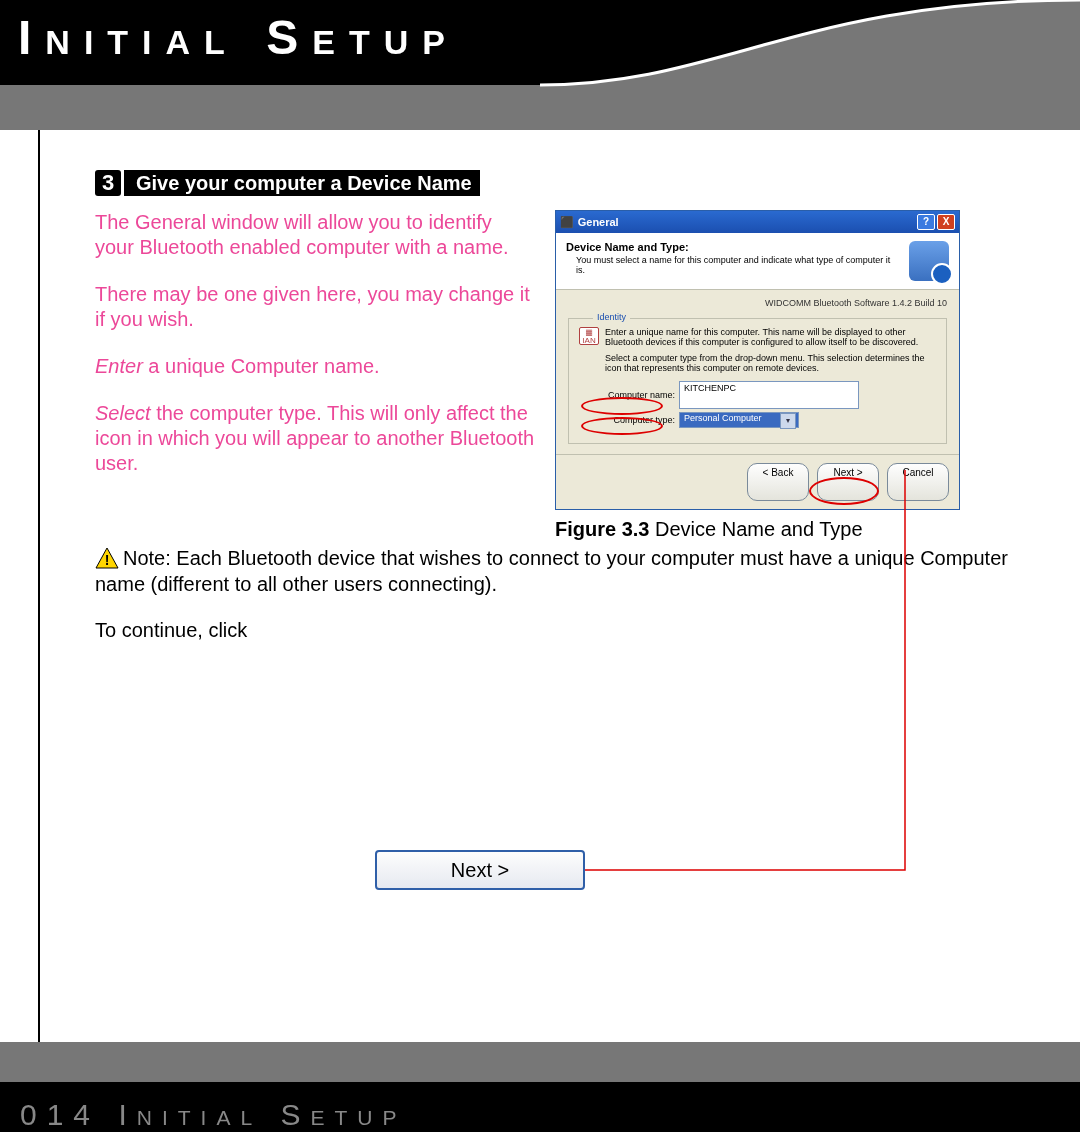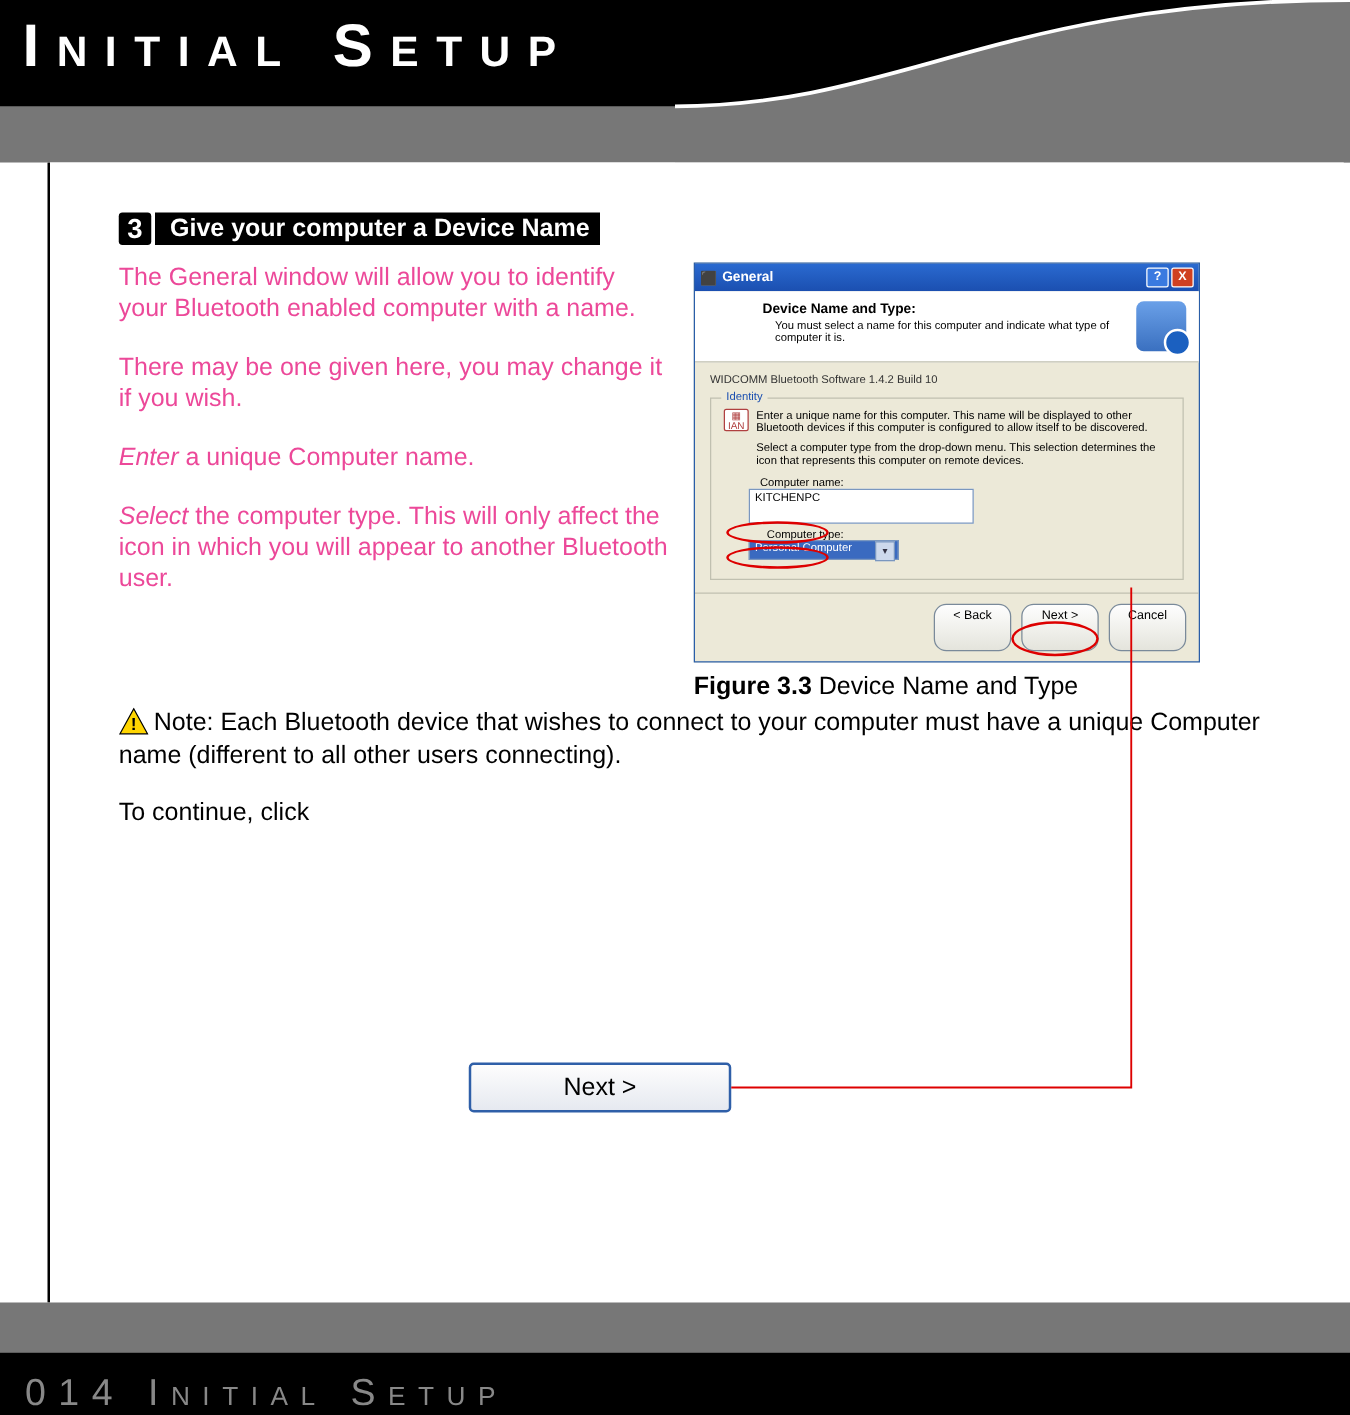--- a/index.html
+++ b/index.html
@@ -136,21 +136,21 @@
   .dlg-help { background: #3a7ae0; }
   .dlg-close { background: #d04020; }
   .dlg-head {
     background: #fff;
     border-bottom: 1px solid #c0c0b0;
     padding: 8px 10px;
     display: flex;
     justify-content: space-between;
     gap:10px;
   }
-  .dlg-head-text { flex:1; color:#000;margin-left:44px; }
+  .dlg-head-text { flex:1; color:#000; }
   .dlg-head-text b { font-size: 11px; }
   .dlg-head-text div { font-size: 9px; margin-top:2px; margin-left:10px;}
   .dlg-head-icon {
     width: 40px; height: 40px;
     background: linear-gradient(#6aa0e8,#3a70c0);
     border-radius: 6px;
     position: relative;
     flex-shrink:0;
   }
   .dlg-head-icon::after{
@@ -158,44 +158,44 @@
     position:absolute;
     right:-4px; bottom:-4px;
     width:18px; height:18px;
     background:#1b60c0;
     border:2px solid #fff;
     border-radius:50%;
   }
   .dlg-body {
     padding: 8px 12px 4px 12px;
   }
-  .dlg-version { text-align:left; font-size:9px; color:#333; margin-bottom:10px;}
+  .dlg-version { text-align:right; font-size:9px; color:#333; margin-bottom:10px;}
   .dlg-fieldset {
     border: 1px solid #c0c0b0;
     padding: 8px 10px 12px 10px;
     position: relative;
     margin-top:6px;
   }
   .dlg-legend {
-    position:absolute; top:-7px; left:8px;
+    position:absolute; top:-7px; left:24px;
     background:#ece9d8; padding:0 4px;
     color:#1b4fb0; font-size:9px;
   }
   .ident-row { display:flex; gap:6px; margin-bottom:6px; }
   .ident-icon {
     width:20px; height:18px;
     border:1px solid #b04040;
     border-radius:2px;
     background:#fff;
     font-size:8px; text-align:center; line-height:8px; color:#b04040;
     padding-top:1px;
   }
   .ident-text { flex:1; font-size:9px; }
   .ident-text2 { font-size:9px; margin:6px 0 8px 26px; }
-  .field-row { display:flex; align-items:flex-start; margin:3px 0 3px 20px;flex-direction:column;}
+  .field-row { display:flex; align-items:center; margin:3px 0 3px 20px;}
   .field-label { width:80px; font-size:9px; text-align:right; padding-right:4px;}
   .field-input {
     border:1px solid #7a97bf;
     background:#fff; height:28px;
     font-size:9px; padding:1px 4px;
     width: 180px;
   }
   .field-select {
     border:1px solid #7a97bf;
     background:#3a6ac0; color:#fff;

